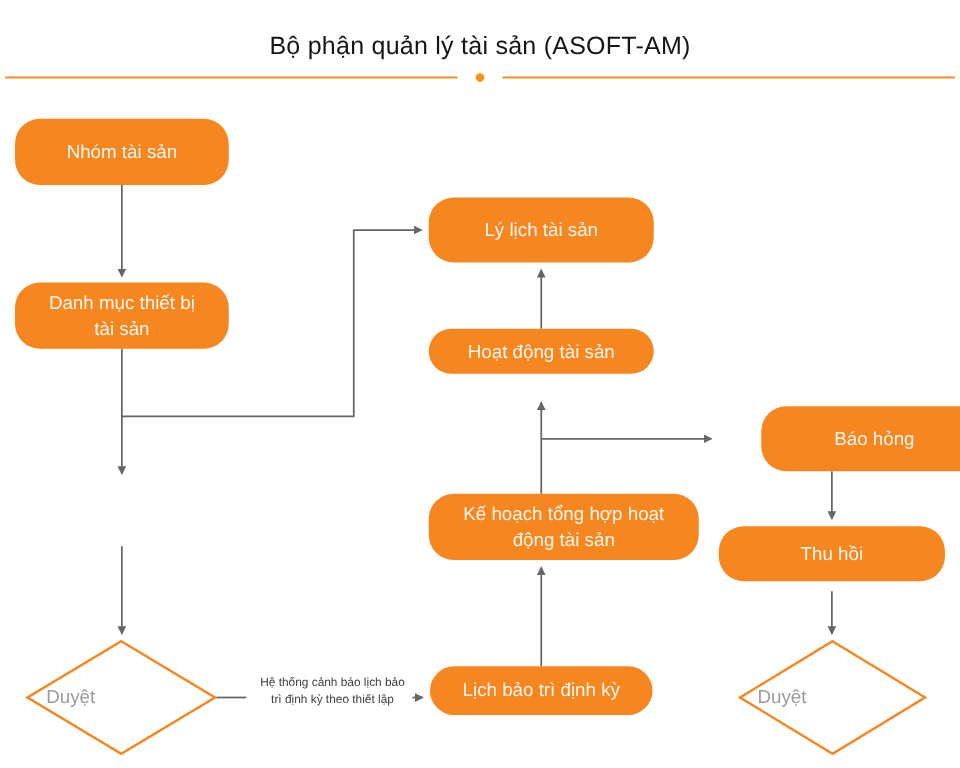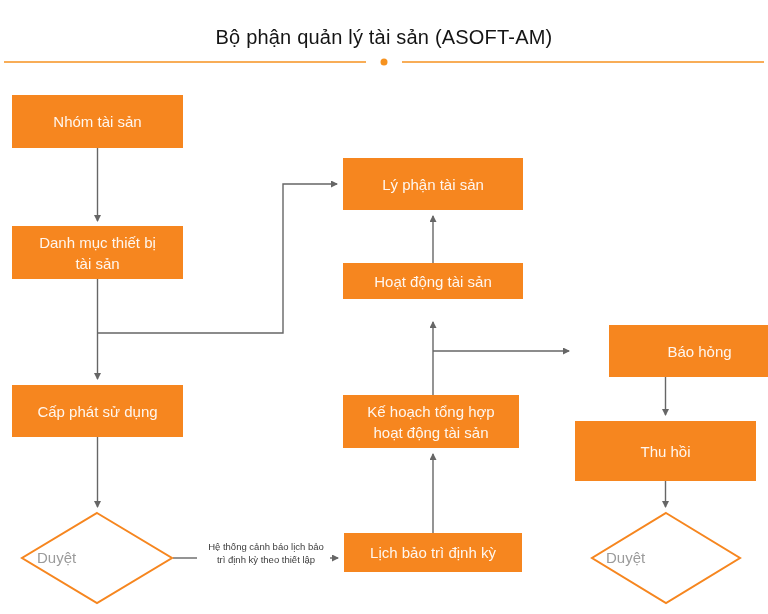--- a/index.html
+++ b/index.html
@@ -8,21 +8,21 @@
     font-family:"Liberation Sans","DejaVu Sans",sans-serif;
   }
   .page-title{
     position:absolute;top:26px;left:0;width:768px;text-align:center;
     font-size:20px;font-weight:normal;color:#151515;letter-spacing:.2px;
   }
   .wires{position:absolute;left:0;top:0;width:768px;height:614px;}
   .node{
     position:absolute;background:#F6861F;color:rgba(255,255,255,.93);
     display:flex;align-items:center;justify-content:center;text-align:center;
-    font-size:15px;line-height:1.4;box-sizing:border-box;
+    font-size:15px;line-height:1.4;box-sizing:border-box;border-radius:20px;
   }
   .decision-label{
     position:absolute;text-align:left;color:#9B9B9B;font-size:15px;
   }
   .edge-note{
     position:absolute;left:206px;top:541px;width:120px;text-align:center;
     font-size:9.5px;line-height:1.35;color:#3d3d3d;
   }
 </style>
 </head>
@@ -63,45 +63,42 @@
   </svg>
 
   <div class="node" style="left:12px;top:95px;width:171px;height:53px;">
     <span>Nhóm tài sản</span>
   </div>
 
   <div class="node" style="left:12px;top:226px;width:171px;height:53px;padding:0 18px;">
     <span>Danh mục thiết bị tài sản</span>
   </div>
 
-  <div class="node" style="left:12px;top:385px;width:171px;height:52px;">
-    <span>Cấp phát sử dụng</span>
-  </div>
 
   <div class="node" style="left:343px;top:158px;width:180px;height:52px;">
-    <span>Lý phận tài sản</span>
+    <span>Lý lịch tài sản</span>
   </div>
 
   <div class="node" style="left:343px;top:263px;width:180px;height:36px;">
     <span>Hoạt động tài sản</span>
   </div>
 
-  <div class="node" style="left:343px;top:395px;width:176px;height:53px;padding:0 14px;">
+  <div class="node" style="left:343px;top:395px;width:216px;height:53px;padding:0 14px;">
     <span>Kế hoạch tổng hợp hoạt động tài sản</span>
   </div>
 
   <div class="node" style="left:344px;top:533px;width:178px;height:39px;">
     <span>Lịch bảo trì định kỳ</span>
   </div>
 
   <div class="node" style="left:609px;top:325px;width:181px;height:52px;">
     <span>Báo hỏng</span>
   </div>
 
-  <div class="node" style="left:575px;top:421px;width:181px;height:60px;">
+  <div class="node" style="left:575px;top:421px;width:181px;height:44px;">
     <span>Thu hồi</span>
   </div>
 
   <div class="decision-label" style="left:37px;top:549px;width:120px;">Duyệt</div>
   <div class="decision-label" style="left:606px;top:549px;width:120px;">Duyệt</div>
 
   <div class="edge-note">Hệ thống cảnh báo lịch bảo trì định kỳ theo thiết lập</div>
 
 </div>
 

